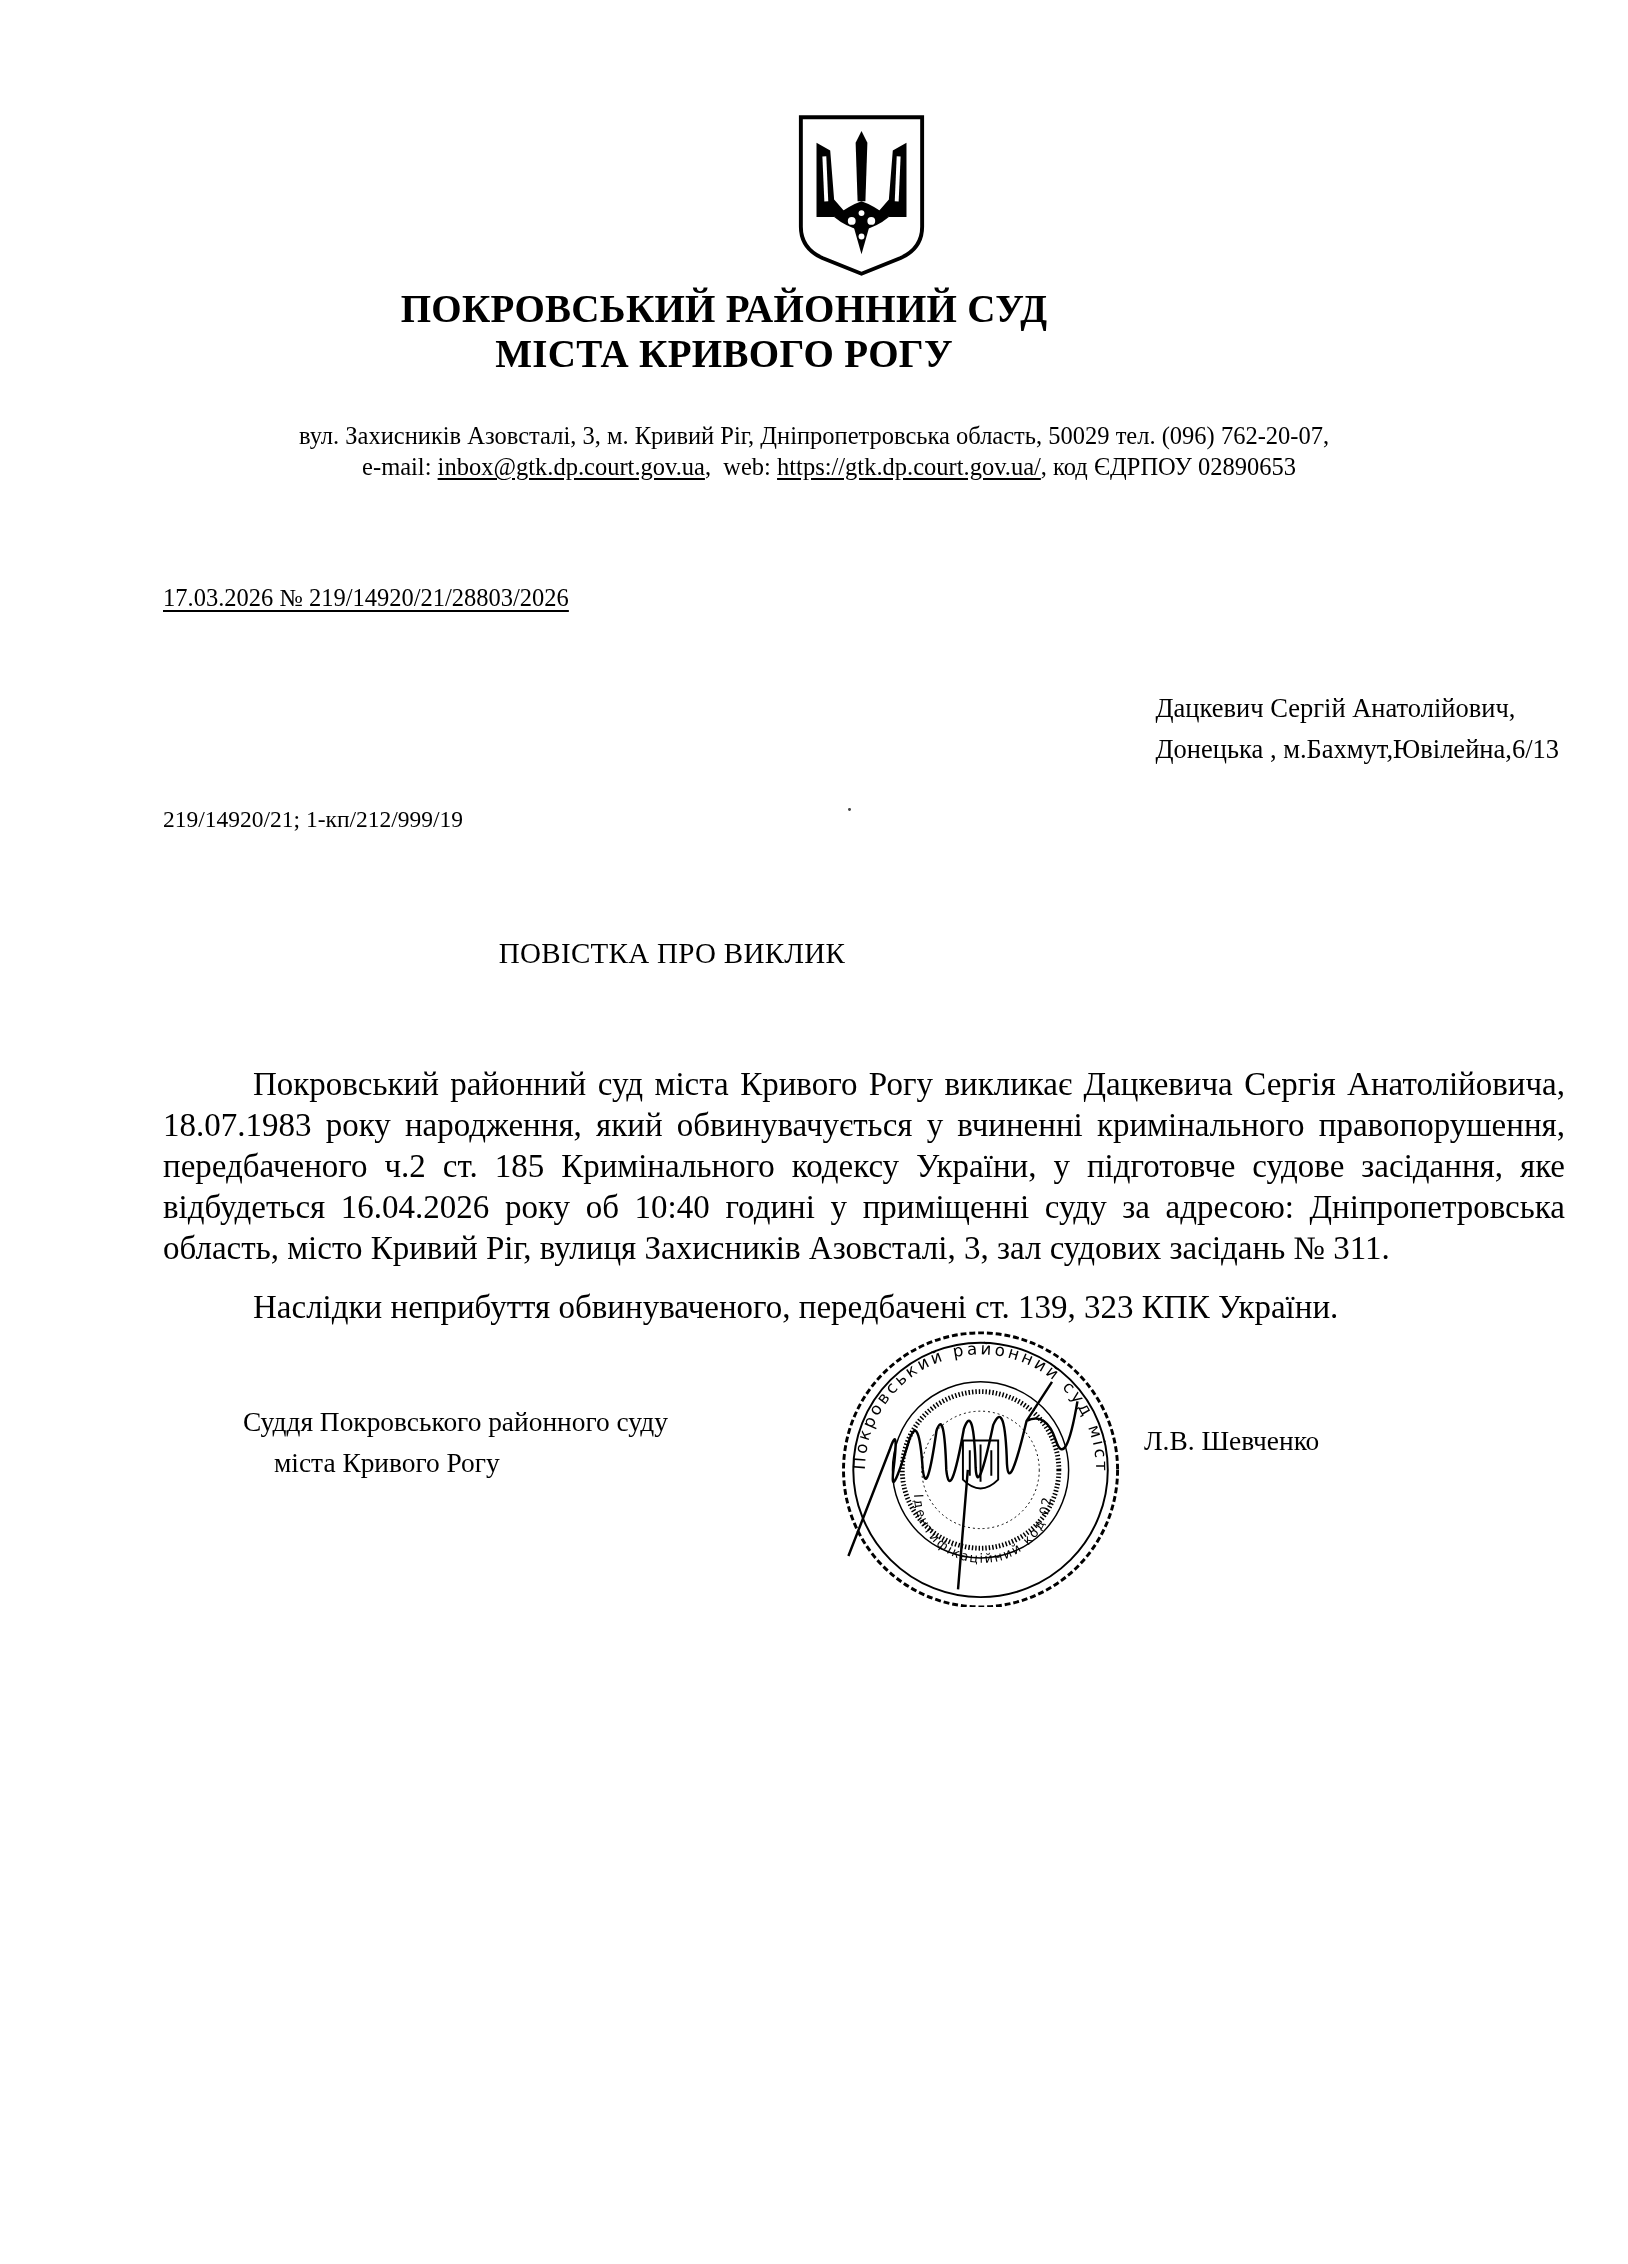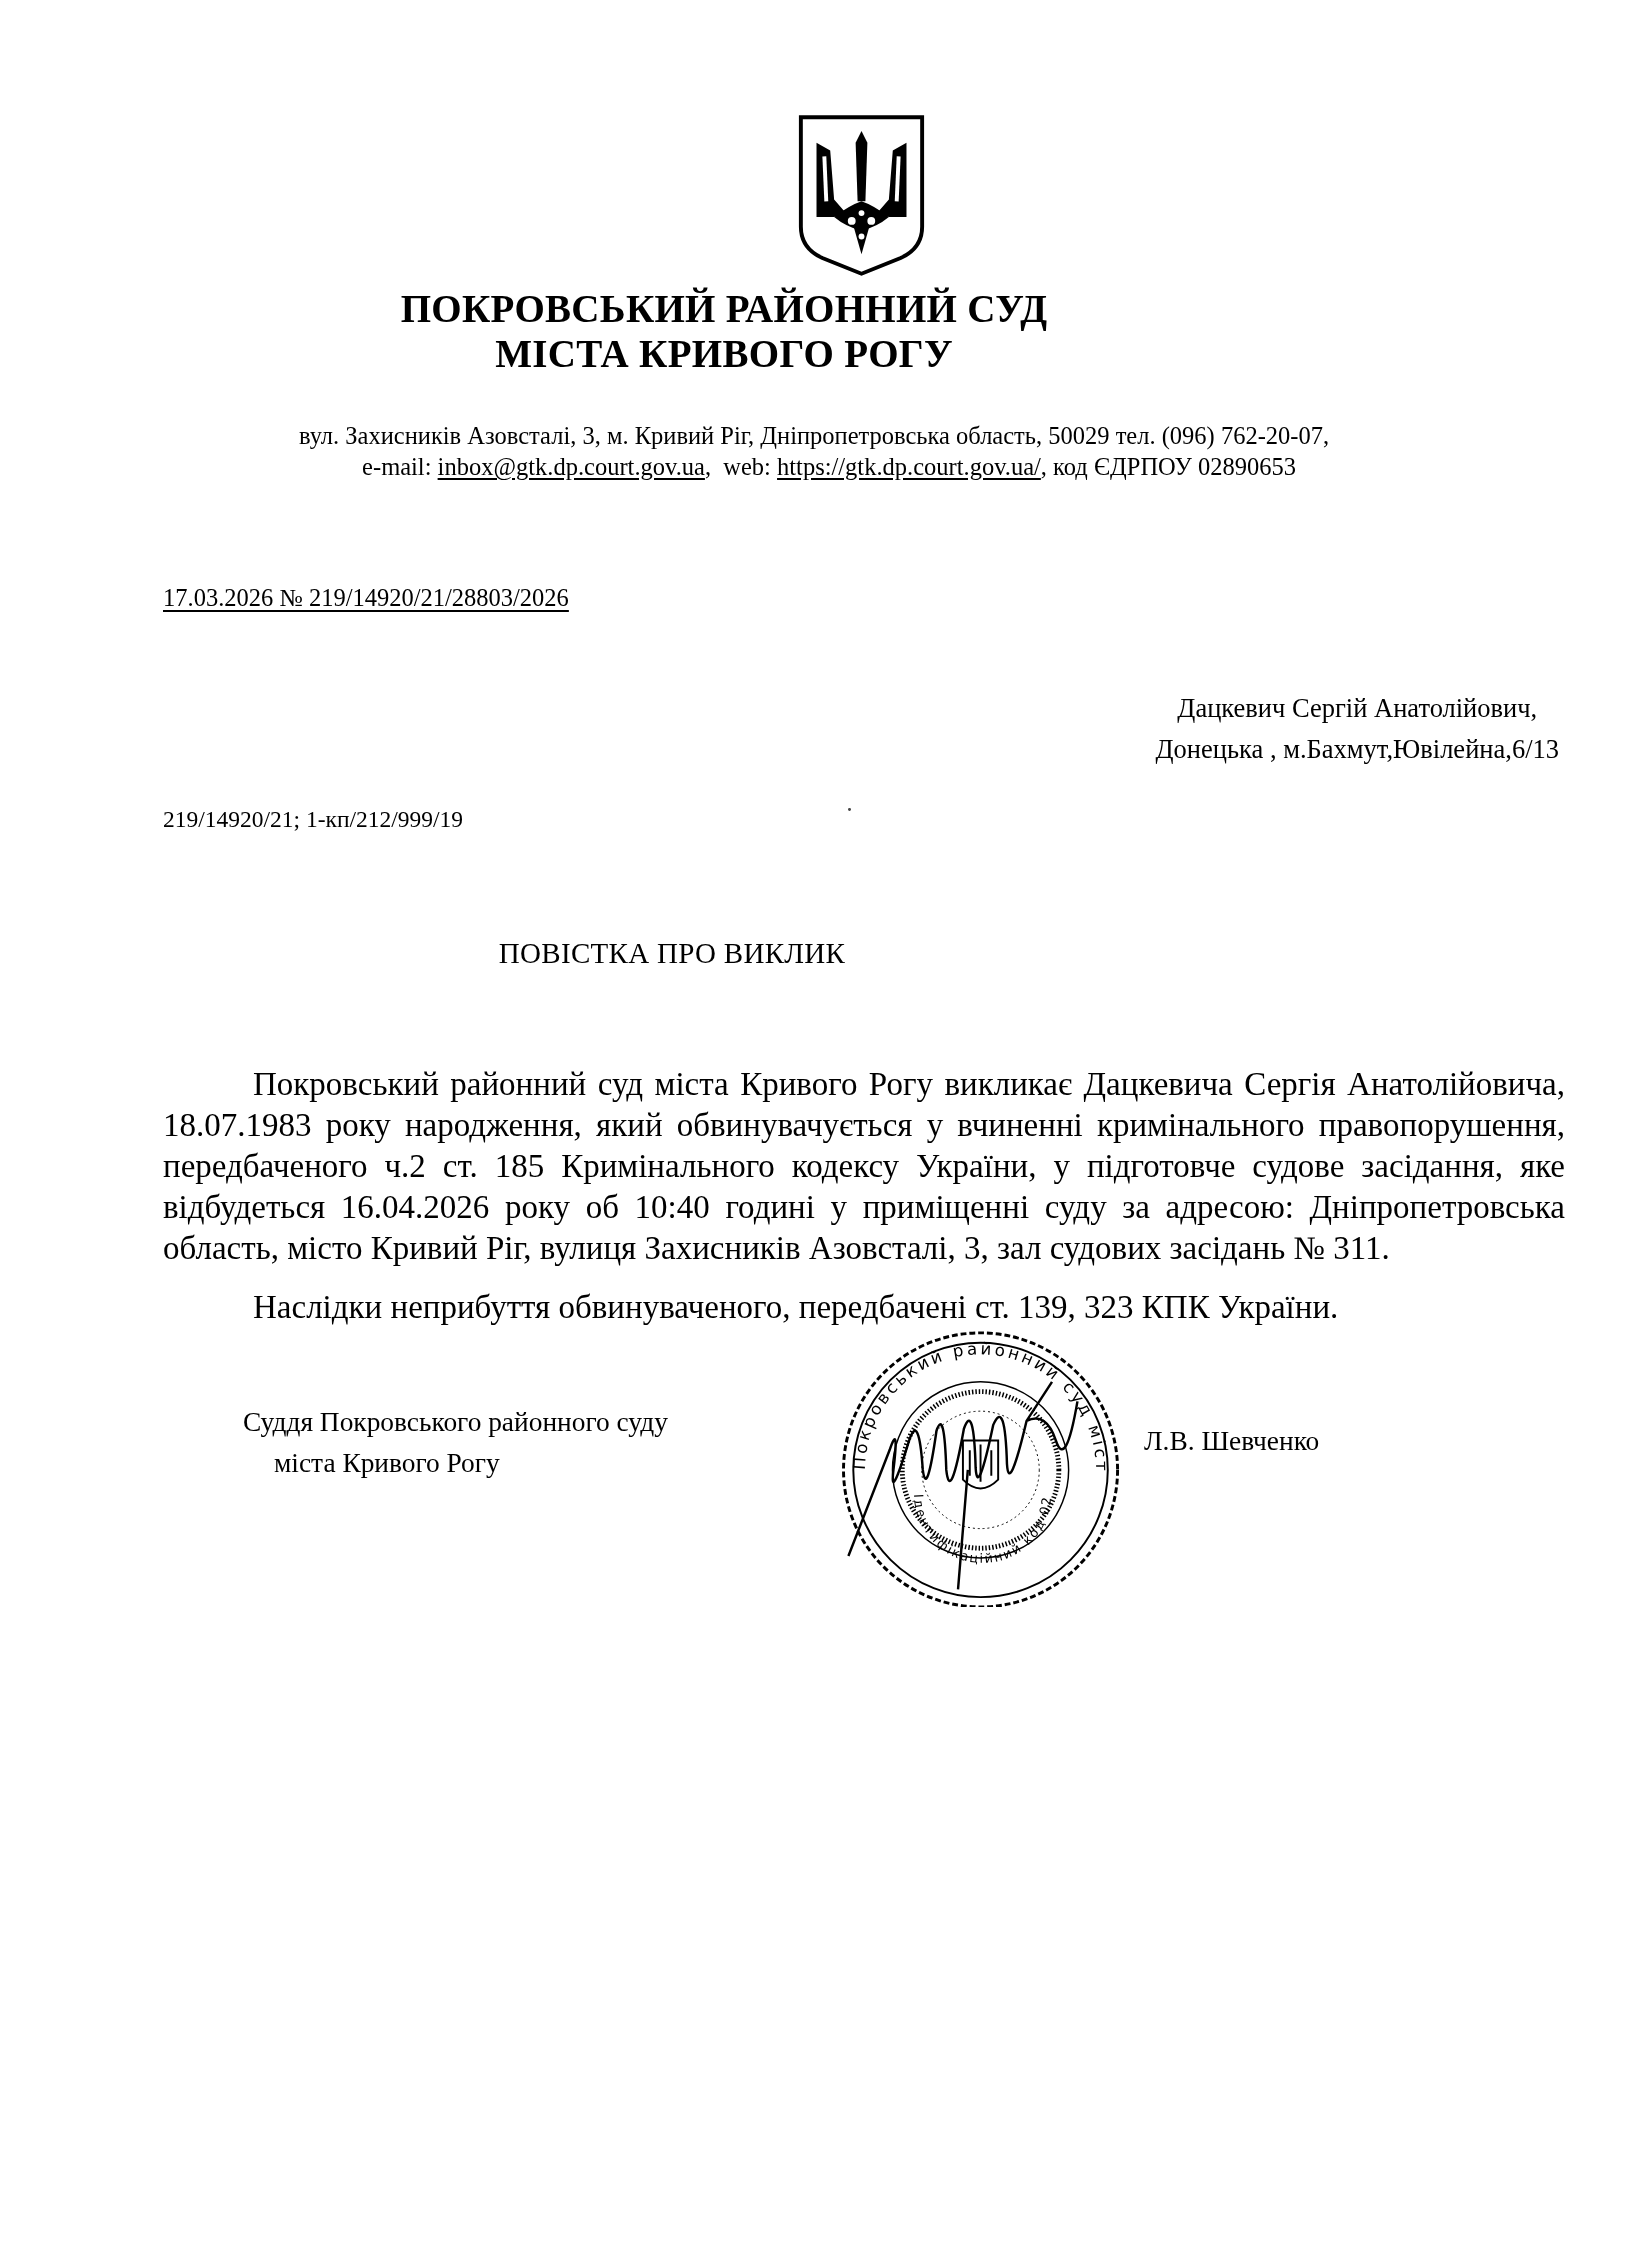--- a/index.html
+++ b/index.html
@@ -14,21 +14,21 @@
       font-size: 39px; line-height: 45px; top: 286px; letter-spacing: 0.3px;
     }
     .title .line { display: block; }
     .address {
       left: 0; width: 1628px; text-align: center; font-size: 24.5px; line-height: 31px; top: 420px;
     }
     .address .line { display: block; }
     .address .line2 { padding-left: 30px; }
     u { text-decoration: underline; text-underline-offset: 2.9px; }
     .outno { left: 163px; top: 584px; font-size: 24.5px; text-decoration: underline; text-underline-offset: 3.9px; }
-    .recipient { right: 69px; top: 688px; font-size: 26.5px; line-height: 41px; text-align: center; }
+    .recipient { right: 69px; top: 688px; font-size: 26.5px; line-height: 41px; text-align: left; }
     .recipient .line { display: block; }
     .caseno { left: 163px; top: 806px; font-size: 23.5px; }
     .dot { left: 848px; top: 808px; width: 2.9px; height: 2.9px; background: #444; border-radius: 50%; }
     .doctitle { left: 0; width: 1344px; text-align: center; top: 937px; font-size: 29px; letter-spacing: 0.3px; }
     .body { left: 163px; width: 1402px; top: 1052px; font-size: 33px; line-height: 41px; text-align: justify; margin-top: 12px; }
     .body p { margin: 0; text-indent: 90px; }
     .body p.gap { margin-top: 17.6px; }
     .judge { left: 243px; top: 1402px; font-size: 27.4px; line-height: 41px; }
     .judge .line { display: block; }
     .judge .line2 { padding-left: 31px; }

